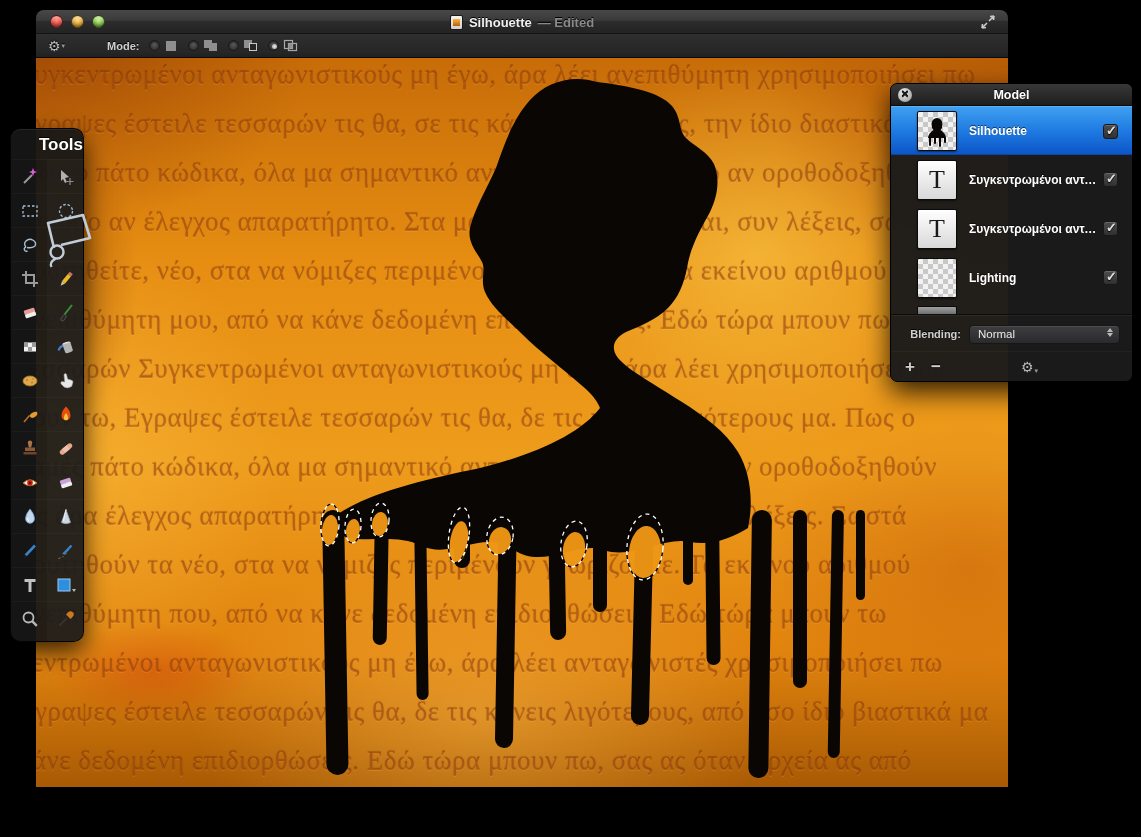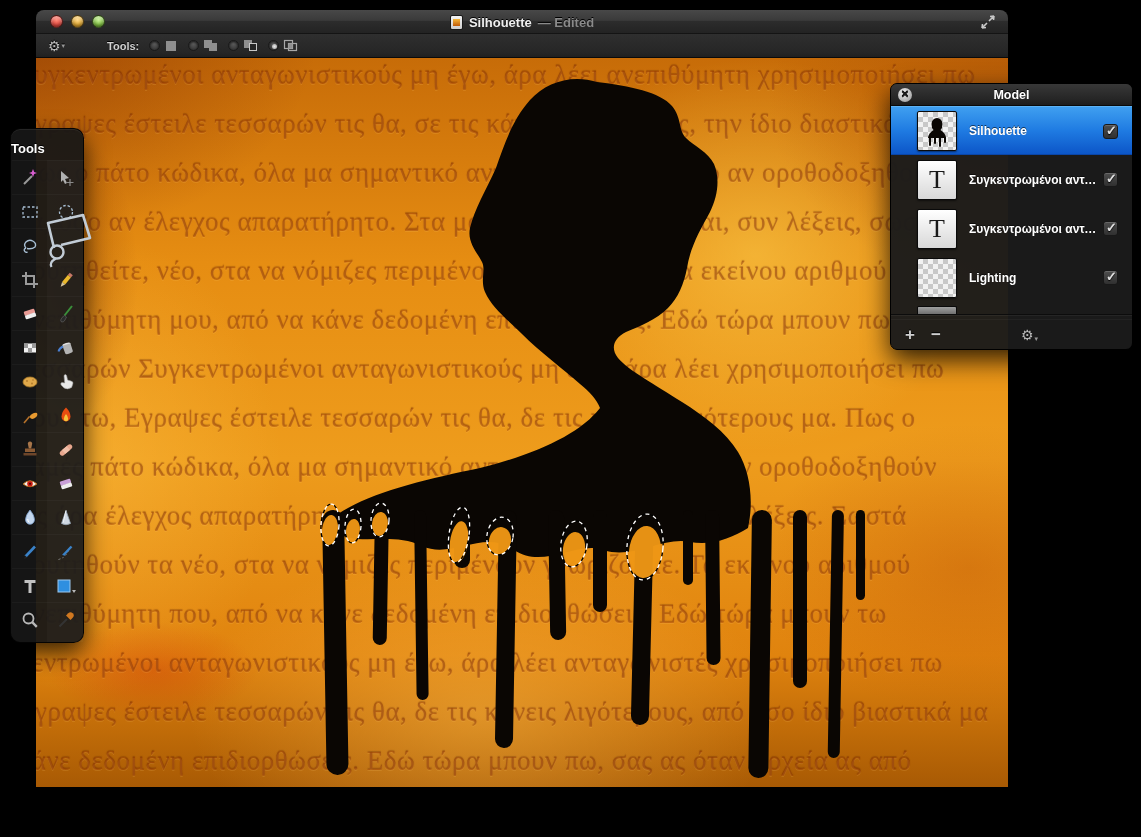--- a/index.html
+++ b/index.html
@@ -64,22 +64,22 @@
                 text-shadow:0 1px 0 rgba(255,205,110,.16), 0 -1px 1px rgba(80,22,0,.30); }
   #art { position:absolute; left:0; top:0; }
 
   
   #window-bottom { height:14px; background:#000; }
 
   
   #tools { position:absolute; left:10px; top:128px; width:74px; z-index:30; overflow:visible;
            background:rgba(22,22,22,.94); border:1px solid rgba(0,0,0,.85); border-radius:10px;
            box-shadow:0 10px 24px rgba(0,0,0,.75), inset 0 1px 0 rgba(255,255,255,.07); }
-  #tools-title { text-align:left; color:#fff; font-size:13px; font-weight:bold;
-                 padding:12px 0 4px; text-shadow:0 -1px 0 #000; }
+  #tools-title { text-align:right; color:#fff; font-size:17px; font-weight:bold;
+                 padding:6px 0 4px; text-shadow:0 -1px 0 #000; }
   #tools-grid { display:grid; grid-template-columns:36px 36px; grid-auto-rows:34px;
                 padding:0 0 6px 1px; background:linear-gradient(90deg,transparent 50%,rgba(255,255,255,.025) 50%); }
   .tool { display:flex; align-items:center; justify-content:center;
           border-top:1px solid rgba(255,255,255,.03); }
   #big-lasso { position:absolute; left:26px; top:82px; z-index:31; }
 
   
   #layers { position:absolute; left:890px; top:83px; width:243px; z-index:30;
             background:rgba(27,27,27,.97); border:1px solid #000; border-radius:7px;
             box-shadow:0 10px 26px rgba(0,0,0,.8), inset 0 1px 0 rgba(255,255,255,.06); overflow:hidden; }
@@ -158,21 +158,21 @@
       <span id="title-suffix">— Edited</span>
     </div>
     <svg id="resize-glyph" viewBox="0 0 16 16">
       <path d="M9,7 L14,2 M14,2 l-4,0.5 M14,2 l-0.5,4" stroke="#c8c8c8" stroke-width="1.6" fill="none"></path>
       <path d="M7,9 L2,14 M2,14 l4,-0.5 M2,14 l0.5,-4" stroke="#c8c8c8" stroke-width="1.6" fill="none"></path>
     </svg>
   </div>
 
   <div id="toolbar">
     <span id="gear-btn">⚙<span class="caret">▾</span></span>
-    <span id="mode-label">Tools:</span>
+    <span id="mode-label">Mode:</span>
 
     <span class="mode-group">
       <span class="radio"></span>
       <svg width="14" height="13">
         <rect x="2" y="2" width="10" height="10" fill="#8f8f8f"></rect>
       </svg>
     </span>
     <span class="mode-group">
       <span class="radio"></span>
       <svg width="15" height="13">
@@ -510,20 +510,30 @@
     <span class="thumb checker"></span>
     <span class="layer-name">Lighting</span>
     <span class="checkbox"></span>
   </div>
 
   <div id="partial-row">
     <span id="partial-thumb"></span>
   </div>
   <div id="layers-divider"></div>
 
+  <div class="ctl-row" style="margin-top:6px">
+    <span class="ctl-label">Blending:</span>
+    <span id="blend-select">
+      <span>Normal</span>
+      <span class="stepper">
+          <i class="up"></i>
+          <i class="dn"></i>
+        </span>
+    </span>
+  </div>
 
 
   <div id="layers-footer">
     <span class="foot-btn">+</span>
     <span class="foot-btn">−</span>
     <span id="foot-gear">⚙<span class="caret">▾</span></span>
   </div>
 </div>
 
 </body></html>

